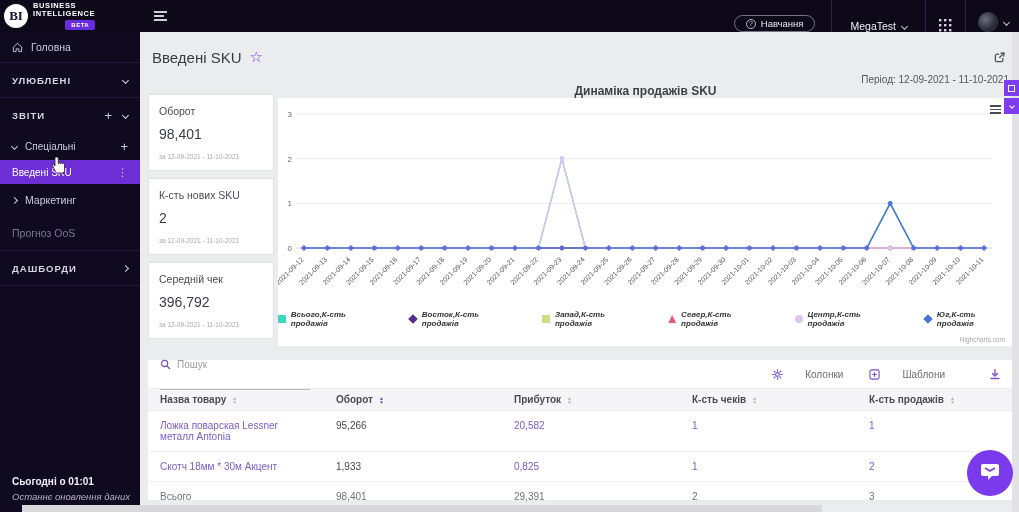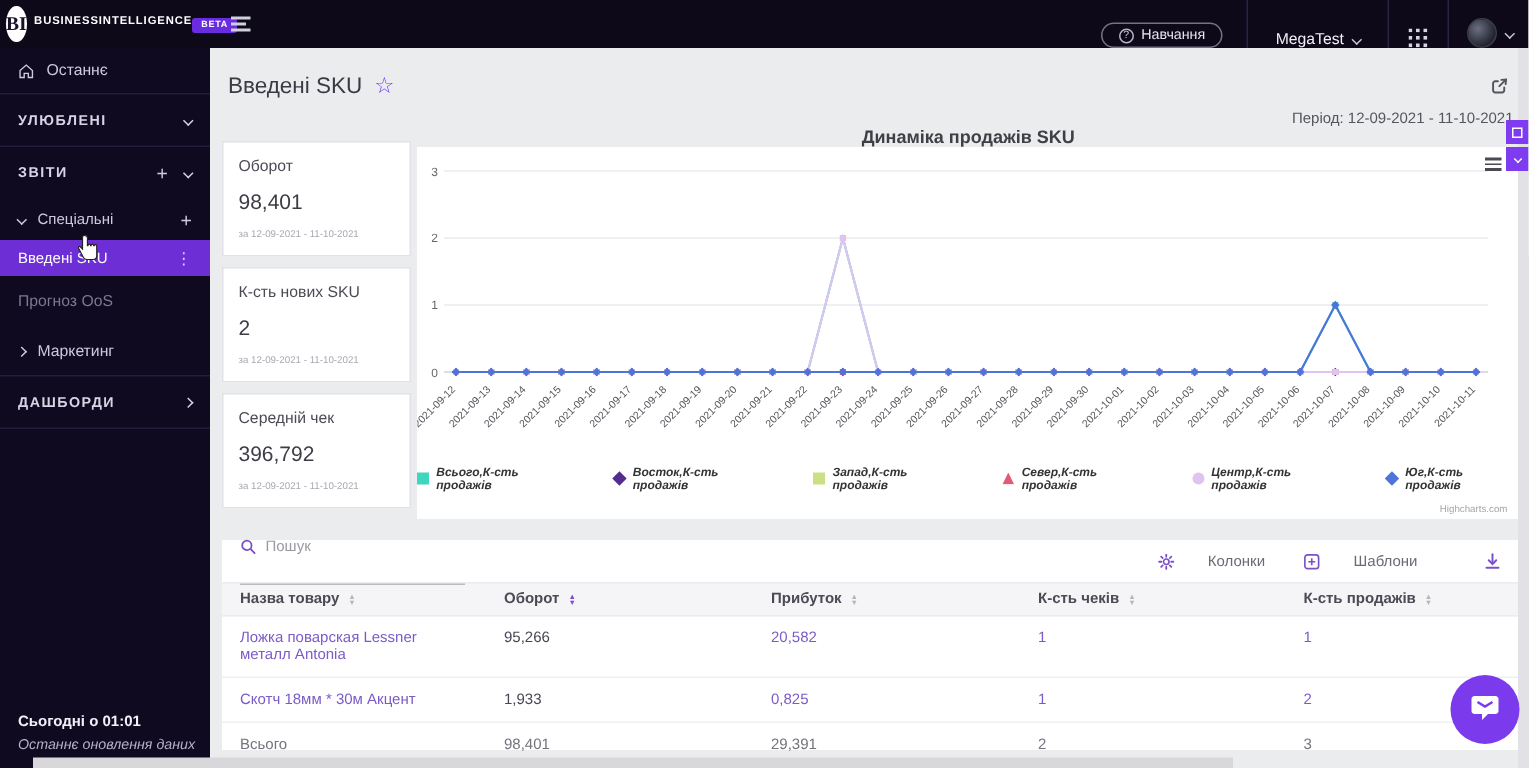--- a/index.html
+++ b/index.html
@@ -9,21 +9,21 @@
     font-family: "Liberation Sans", sans-serif;
     background:#ebecee;
   }
   
   .topbar { position:absolute; left:0; top:0; width:1019px; height:32px;
     background:#0d0919; display:flex; align-items:center; z-index:30;}
   .brand { width:140px; height:32px; display:flex; align-items:center; padding-left:4px; gap:5px;}
   .logo-circle { width:24px; height:24px; border-radius:50%; background:#fff; color:#17112b;
     font-family:"Liberation Serif", serif; font-weight:bold; font-size:13px;
     display:flex; align-items:center; justify-content:center;}
-  .brand-text { display:flex; flex-direction:row; line-height:8px;}
+  .brand-text { display:flex; flex-direction:column; line-height:8px;}
   .brand-text .l1,.brand-text .l2 { color:#fff; font-size:7.5px; font-weight:bold; letter-spacing:.6px;}
   .beta { align-self:flex-end; margin-top:2px; background:#6a2ce0; color:#fff; font-size:6px;
     font-weight:bold; padding:1px 6px; border-radius:2px; letter-spacing:.5px;}
   .burger { margin-left:14px; display:flex; flex-direction:column; gap:2.5px; cursor:pointer;}
   .burger i { display:block; width:13px; height:1.5px; background:#cfd0da;}
   .burger i:nth-child(2){ width:10px;}
   .topbar-right { margin-left:auto; display:flex; align-items:flex-end; height:32px;}
   .pill { display:flex; align-items:center; gap:5px; border:1px solid #767188; border-radius:10px;
     color:#e8e6f0; font-size:9.5px; padding:2px 11px; margin-right:16px; cursor:pointer;}
   .qmark { width:10px; height:10px; border:1px solid #b9b5c8; border-radius:50%; color:#d5d2e0;
@@ -170,21 +170,21 @@
       <span class="chev"></span>
     </div>
   </div>
 </div>
 
 <div class="sidebar">
   <div class="sb-item">
     <svg width="11" height="11" viewBox="0 0 12 12">
       <path d="M1.5 5.5 L6 1.5 L10.5 5.5 V10.5 H7.5 V7.5 H4.5 V10.5 H1.5 Z" fill="none" stroke="#cfcadb" stroke-width="1"></path>
     </svg>
-    <span>Останнє</span>
+    <span>Головна</span>
   </div>
   <div class="sb-divider"></div>
   <div class="sb-section">
     <span>УЛЮБЛЕНІ</span>
     <span class="icons">
         <span class="chev"></span>
       </span>
   </div>
   <div class="sb-divider"></div>
   <div class="sb-section">
@@ -196,26 +196,26 @@
   </div>
   <div class="sb-sub">
     <span class="chev"></span>
     <span>Спеціальні</span>
     <span class="sb-plus">+</span>
   </div>
   <div class="sb-active">
     <span>Введені SKU</span>
     <span class="kebab">⋮</span>
   </div>
-  <div class="sb-item sb-dim" style="height:34px">
-    <span>Прогноз OoS</span>
-  </div>
   <div class="sb-item" style="height:32px">
     <span class="chev right"></span>
     <span>Маркетинг</span>
+  </div>
+  <div class="sb-item sb-dim" style="height:34px">
+    <span>Прогноз OoS</span>
   </div>
   <div class="sb-divider"></div>
   <div class="sb-section">
     <span>ДАШБОРДИ</span>
     <span class="icons">
         <span class="chev right"></span>
       </span>
   </div>
   <div class="sb-divider"></div>
   <div class="sb-footer">

